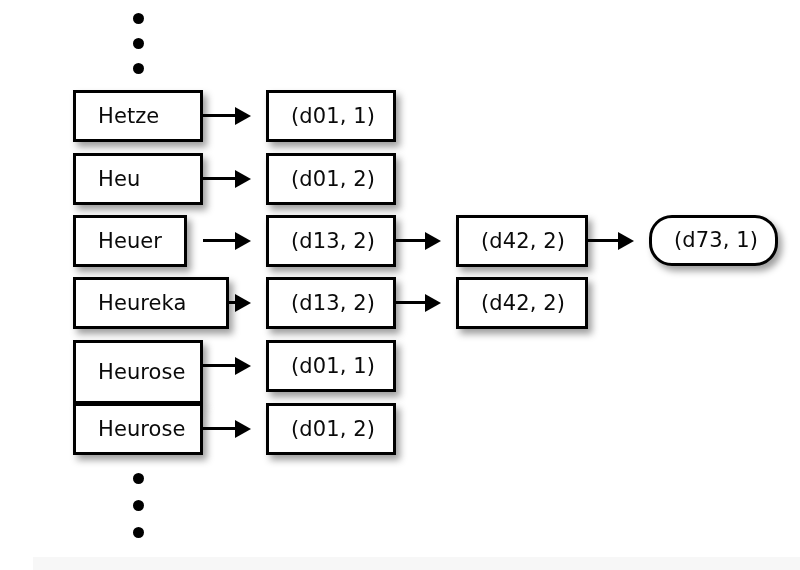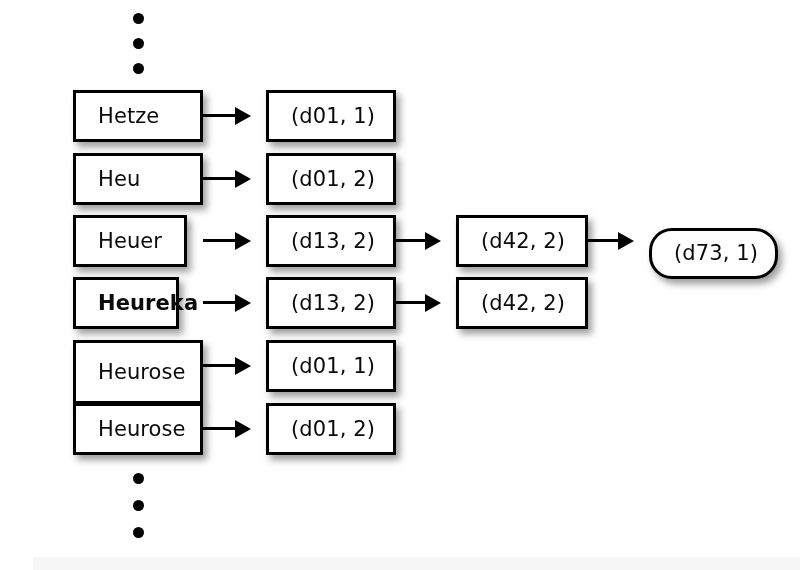--- a/index.html
+++ b/index.html
@@ -109,21 +109,21 @@
   <div id="term-nodes-group">
       <div class="node" style="left: 40px; top: 90px; width: 130px; height: 52px;">
         <span class="node-label">Hetze</span>
       </div>
       <div class="node" style="left: 40px; top: 153px; width: 130px; height: 52px; text-align: center;">
         <span class="node-label">Heu</span>
       </div>
       <div class="node" style="left: 40px; top: 215px; width: 114px; height: 52px;">
         <span class="node-label">Heuer</span>
       </div>
-      <div class="node" style="left: 40px; top: 277px; width: 106px; height: 52px; font-weight: bold;">
+      <div class="node" style="left: 40px; top: 277px; width: 156px; height: 52px;">
         <span class="node-label">Heureka</span>
       </div>
       <div class="node" style="left: 40px; top: 340px; width: 130px; height: 64px;">
         <span class="node-label">Heurose</span>
       </div>
       <div class="node" style="left: 40px; top: 403px; width: 130px; height: 52px;">
         <span class="node-label">Heurose</span>
       </div>
     </div>
   <div id="postings1-group">
@@ -148,21 +148,21 @@
     </div>
   <div id="postings2-group">
       <div class="node" style="left: 423px; top: 215px; width: 132px; height: 52px;">
         <span class="node-label">(d42, 2)</span>
       </div>
       <div class="node" style="left: 423px; top: 277px; width: 132px; height: 52px;">
         <span class="node-label">(d42, 2)</span>
       </div>
     </div>
   <div id="postings3-group">
-      <div class="node" style="left: 616px; top: 228px; width: 129px; height: 51px; border-radius: 23px;">
+      <div class="node" style="left: 616px; top: 215px; width: 129px; height: 51px; border-radius: 23px;">
         <span class="node-label">(d73, 1)</span>
       </div>
     </div>
 
   <div id="edges-group">
       <div class="edge" style="left: 170px; top: 114px; width: 33px;"></div>
       <div class="arrowhead" style="left: 202px; top: 107px;"></div>
       <div class="edge" style="left: 170px; top: 177px; width: 33px;"></div>
       <div class="arrowhead" style="left: 202px; top: 170px;"></div>
       <div class="edge" style="left: 170px; top: 239px; width: 33px;"></div>

